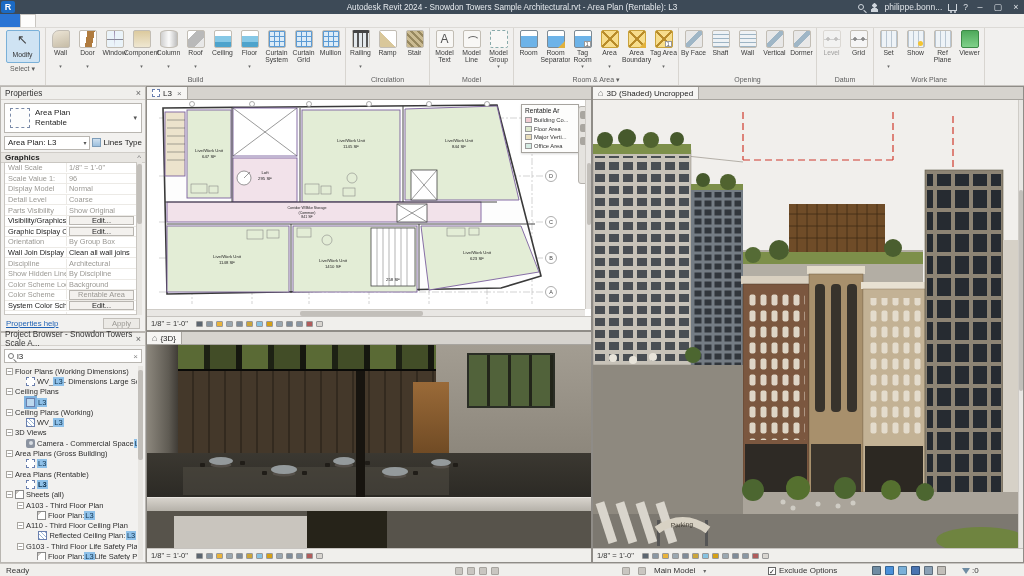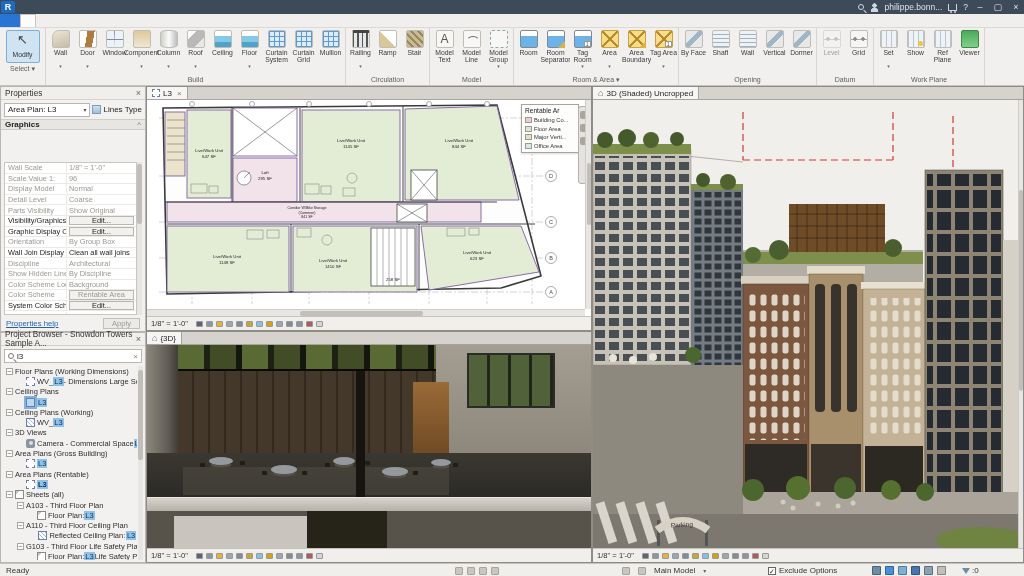--- a/index.html
+++ b/index.html
@@ -166,20 +166,21 @@
       <span class="qico"></span>
       <span class="qico"></span>
       <span class="qico"></span>
       <span class="qico"></span>
       <span class="qico"></span>
       <span class="qico"></span>
       <span class="qico"></span>
       <span class="qico"></span>
       <span class="qico"></span>
   </div>
+  <div class="tb-title">Autodesk Revit 2024 - Snowdon Towers Sample Architectural.rvt - Area Plan (Rentable): L3</div>
   <div class="tb-right">
     <span class="mag"></span>
     <span class="person"></span>
     <span>philippe.bonn...</span>
     <span class="cart"></span>
     <span>?</span>
     <span class="winbtn">–</span>
     <span class="winbtn">▢</span>
     <span class="winbtn">×</span>
   </div>
@@ -394,20 +395,25 @@
     </div>
     <div class="rgl">Work Plane</div>
   </div>
 </div>
 
 <div class="panel props">
   <div class="phead">
     <span>Properties</span>
     <span class="x">×</span>
   </div>
+  <div class="typesel">
+    <span class="ts-icon"></span>
+    <span class="ts-text"><span>Area Plan</span><br><span>Rentable</span></span>
+    <span class="ts-arrow">▾</span>
+  </div>
   <div class="instrow">
     <div class="combo">
       <span>Area Plan: L3</span>
       <span class="arr">▾</span>
     </div>
     <div class="etype">
       <span class="et-ico"></span>
       <span>Lines Type</span>
     </div>
   </div>
@@ -481,21 +487,21 @@
       <span class="thumb" style="top:2px;height:60px"></span>
     </div>
   <div class="pfoot">
     <span class="plink">Properties help</span>
     <span class="apply">Apply</span>
   </div>
 </div>
 
 <div class="panel browser">
   <div class="phead">
-    <span>Project Browser - Snowdon Towers Sample A...</span>
+    <span>Project Browser - Snowdon Towers Scale A...</span>
     <span class="x">×</span>
   </div>
   <div class="searchrow">
     <span class="mag2"></span>
     <span class="searchval">l3</span>
     <span class="searchx">×</span>
   </div>
   <div class="tree">
     <div class="trow t-folder" style="padding-left: 3px;">
         <span class="texp">−</span>

